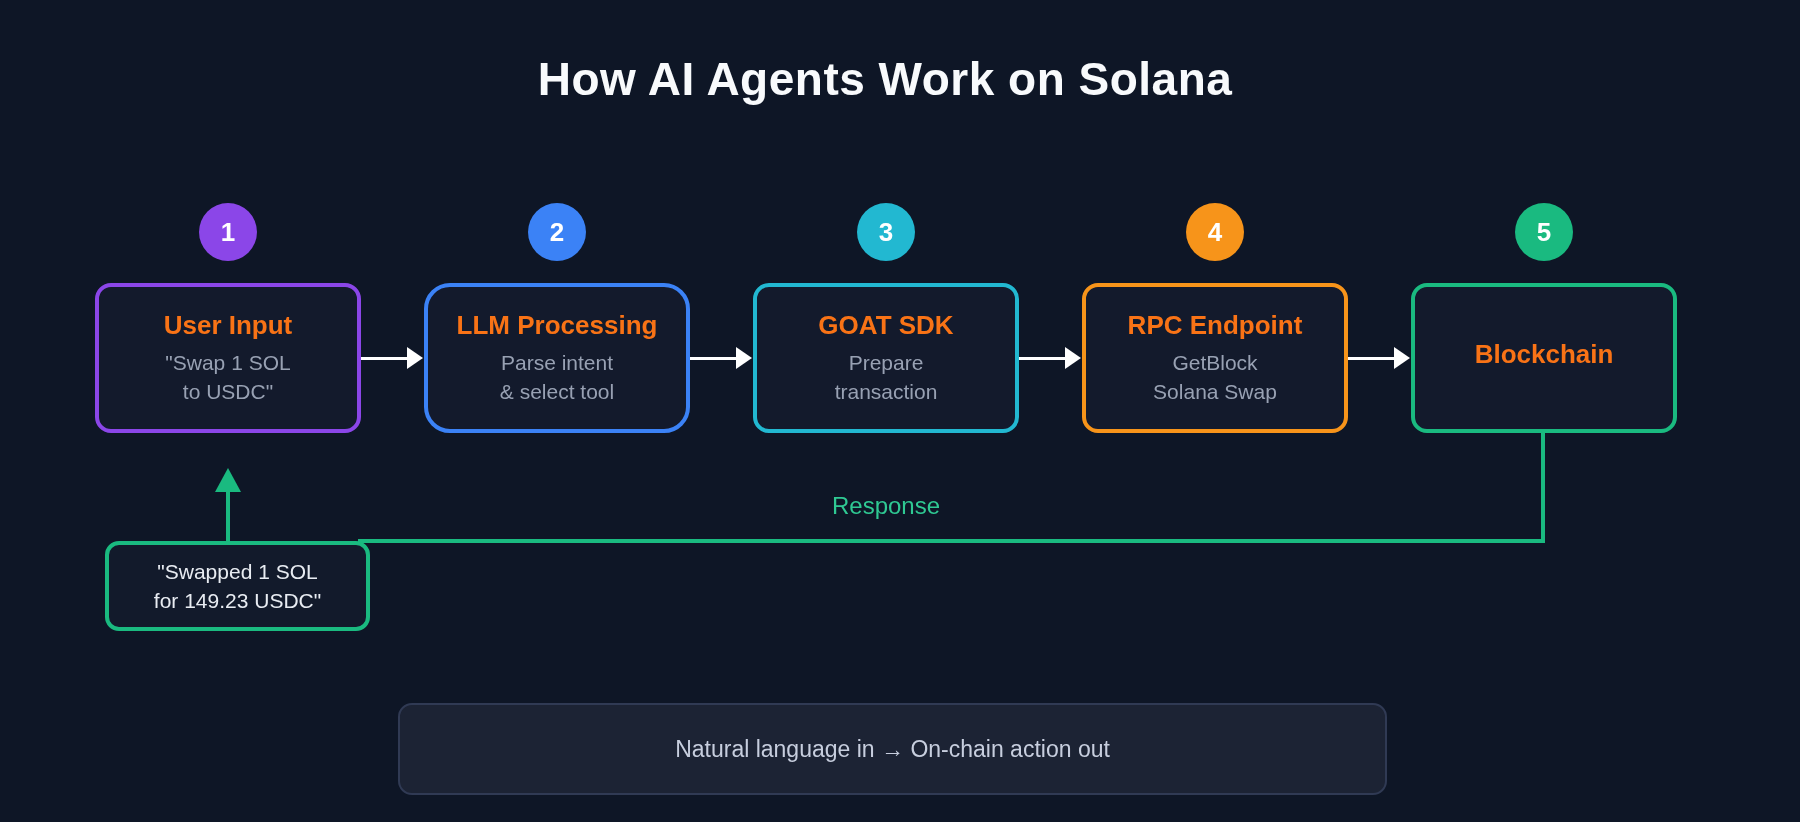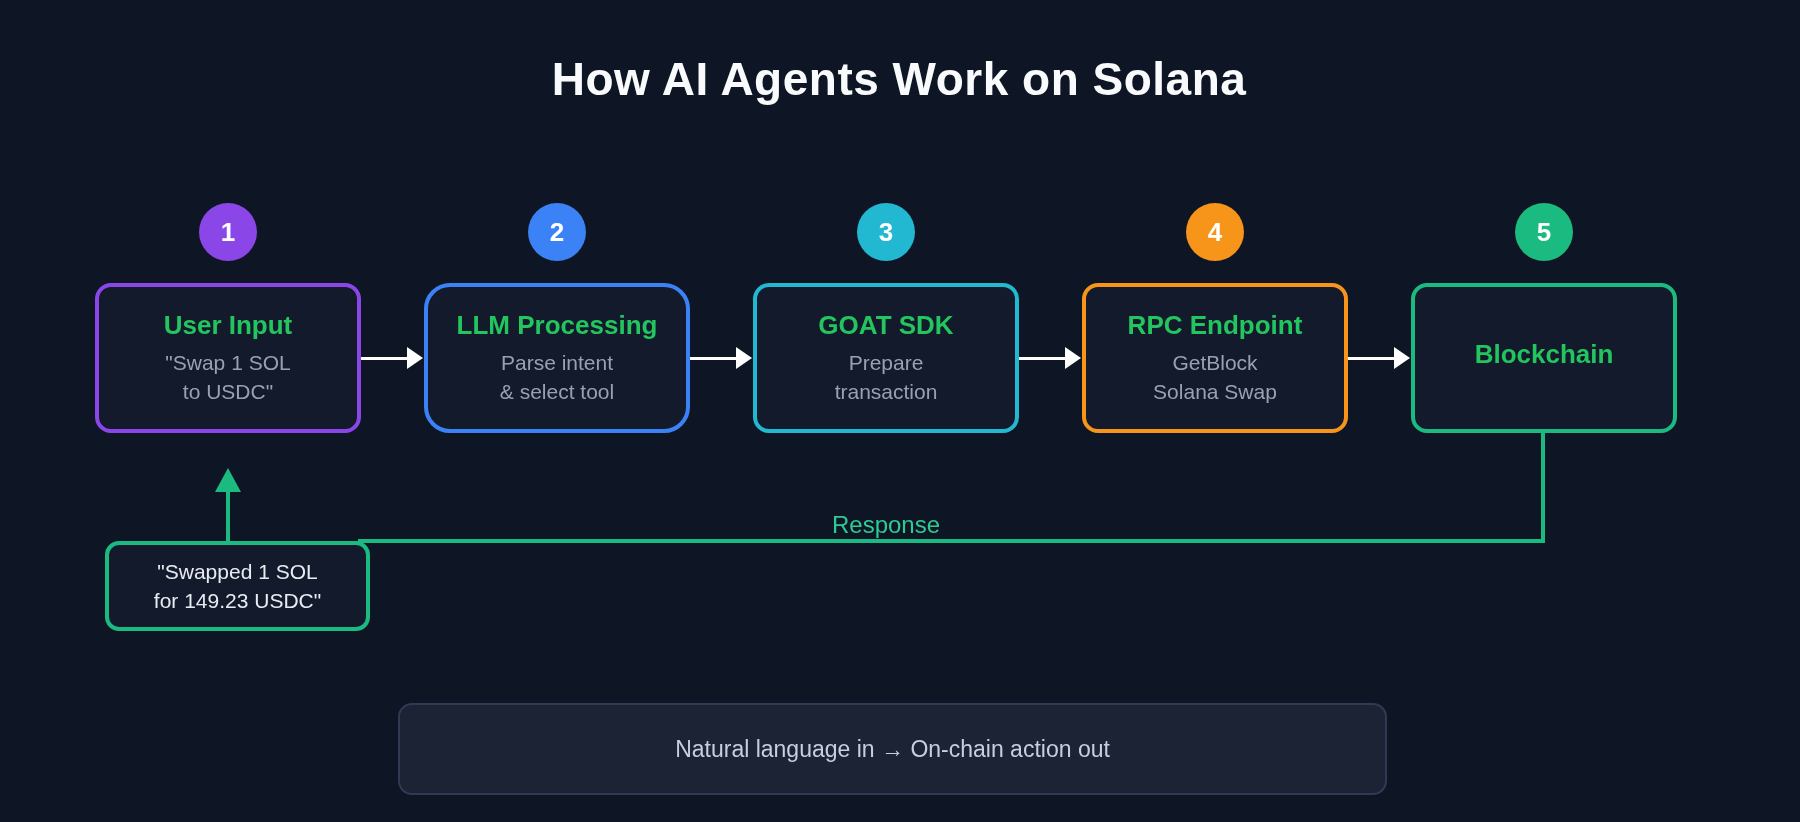--- a/index.html
+++ b/index.html
@@ -6,41 +6,41 @@
   .canvas {
     position:relative;
     width:1800px; height:822px;
     background:#0e1626;
     font-family:"Liberation Sans","DejaVu Sans",sans-serif;
     overflow:hidden;
   }
   .title {
     position:absolute; top:52px; left:0; width:1770px;
     text-align:center;
-    color:#f8fafc; font-size:46px; font-weight:700; letter-spacing:0.5px;margin-left:14px;
+    color:#f8fafc; font-size:46px; font-weight:700; letter-spacing:0.5px;
   }
   
   .step { position:absolute; top:203px; width:266px; }
   .step-1{ left:95px; } .step-2{ left:424px; } .step-3{ left:753px; }
   .step-4{ left:1082px; } .step-5{ left:1411px; }
   .badge {
     width:58px; height:58px; border-radius:50%;
     margin:0 auto 22px auto;
     display:flex; align-items:center; justify-content:center;
     color:#ffffff; font-size:26px; font-weight:700;
   }
   .node {
     box-sizing:border-box;
     width:266px; height:150px;
     border:4px solid #888; border-radius:16px;
     background:#131a2c;
     display:flex; flex-direction:column; align-items:center; justify-content:center;
     text-align:center; padding:6px 10px;
   }
-  .node-title { color:#22c55e; font-size:26px; font-weight:700; margin-bottom:8px; white-space:nowrap; }
+  .node-title { color:#f97316; font-size:26px; font-weight:700; margin-bottom:8px; white-space:nowrap; }
   .node-sub { color:#98a1b3; font-size:21px; line-height:1.38; white-space:pre-line; }
   
   .flow-arrow { position:absolute; top:346px; width:64px; height:24px; }
   .fa-1{ left:361px; } .fa-2{ left:690px; } .fa-3{ left:1019px; } .fa-4{ left:1348px; }
   .flow-arrow .shaft {
     position:absolute; left:0; top:10.5px; width:48px; height:3px; background:#ffffff;
   }
   .flow-arrow .head {
     position:absolute; left:46px; top:1px;
     width:0; height:0;
@@ -148,21 +148,21 @@
   <div class="flow-arrow fa-4">
     <div class="shaft"></div>
       <div class="head"></div>
   </div>
 
   <div class="fb-vline" style="background-color: rgb(26, 186, 128);"></div>
   <div class="fb-hline" style="background-color: rgb(26, 186, 128);"></div>
   <div class="fb-upline" style="background-color: rgb(26, 186, 128);"></div>
   <div class="fb-uphead"></div>
 
-  <div class="response-label" style="color: rgb(47, 201, 147); margin-top: 19px;">Response</div>
+  <div class="response-label" style="color: rgb(47, 201, 147);">Response</div>
 
   <div class="result-box">
     <div class="line">"Swapped 1 SOL</div>
     <div class="line">for 149.23 USDC"</div>
   </div>
 
   <div class="footer-pill">
     <div class="footer-text">Natural language in → On-chain action out</div>
   </div>
 

